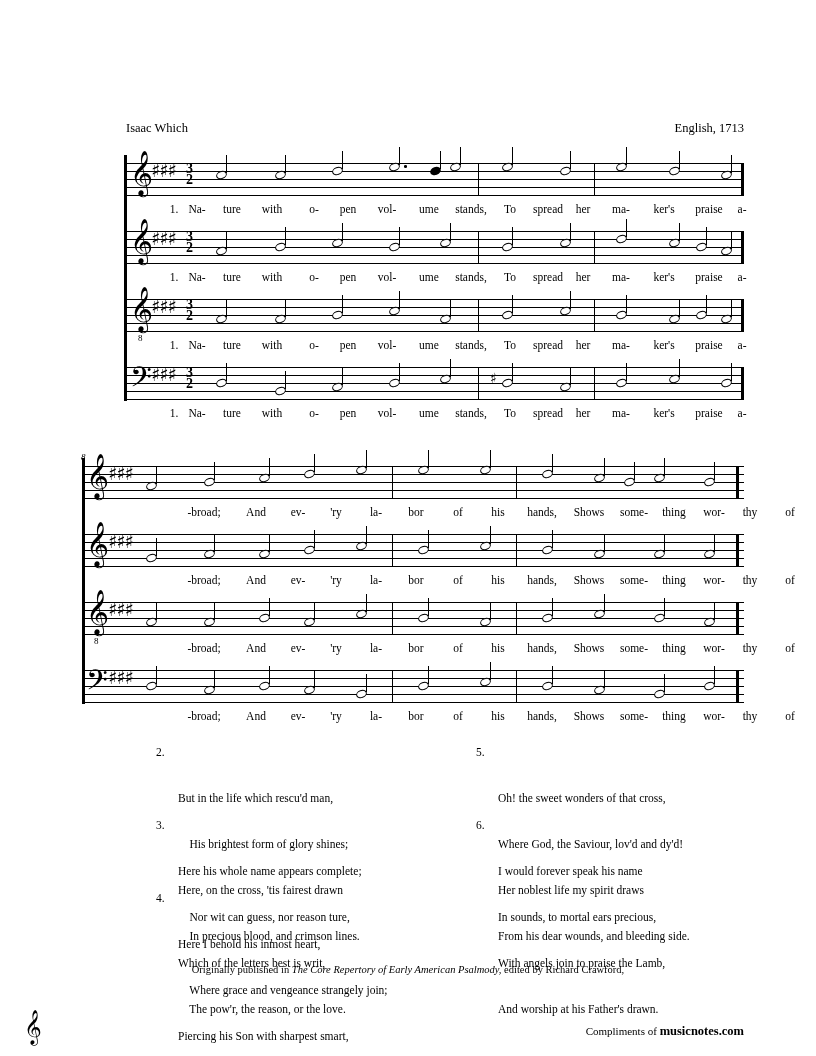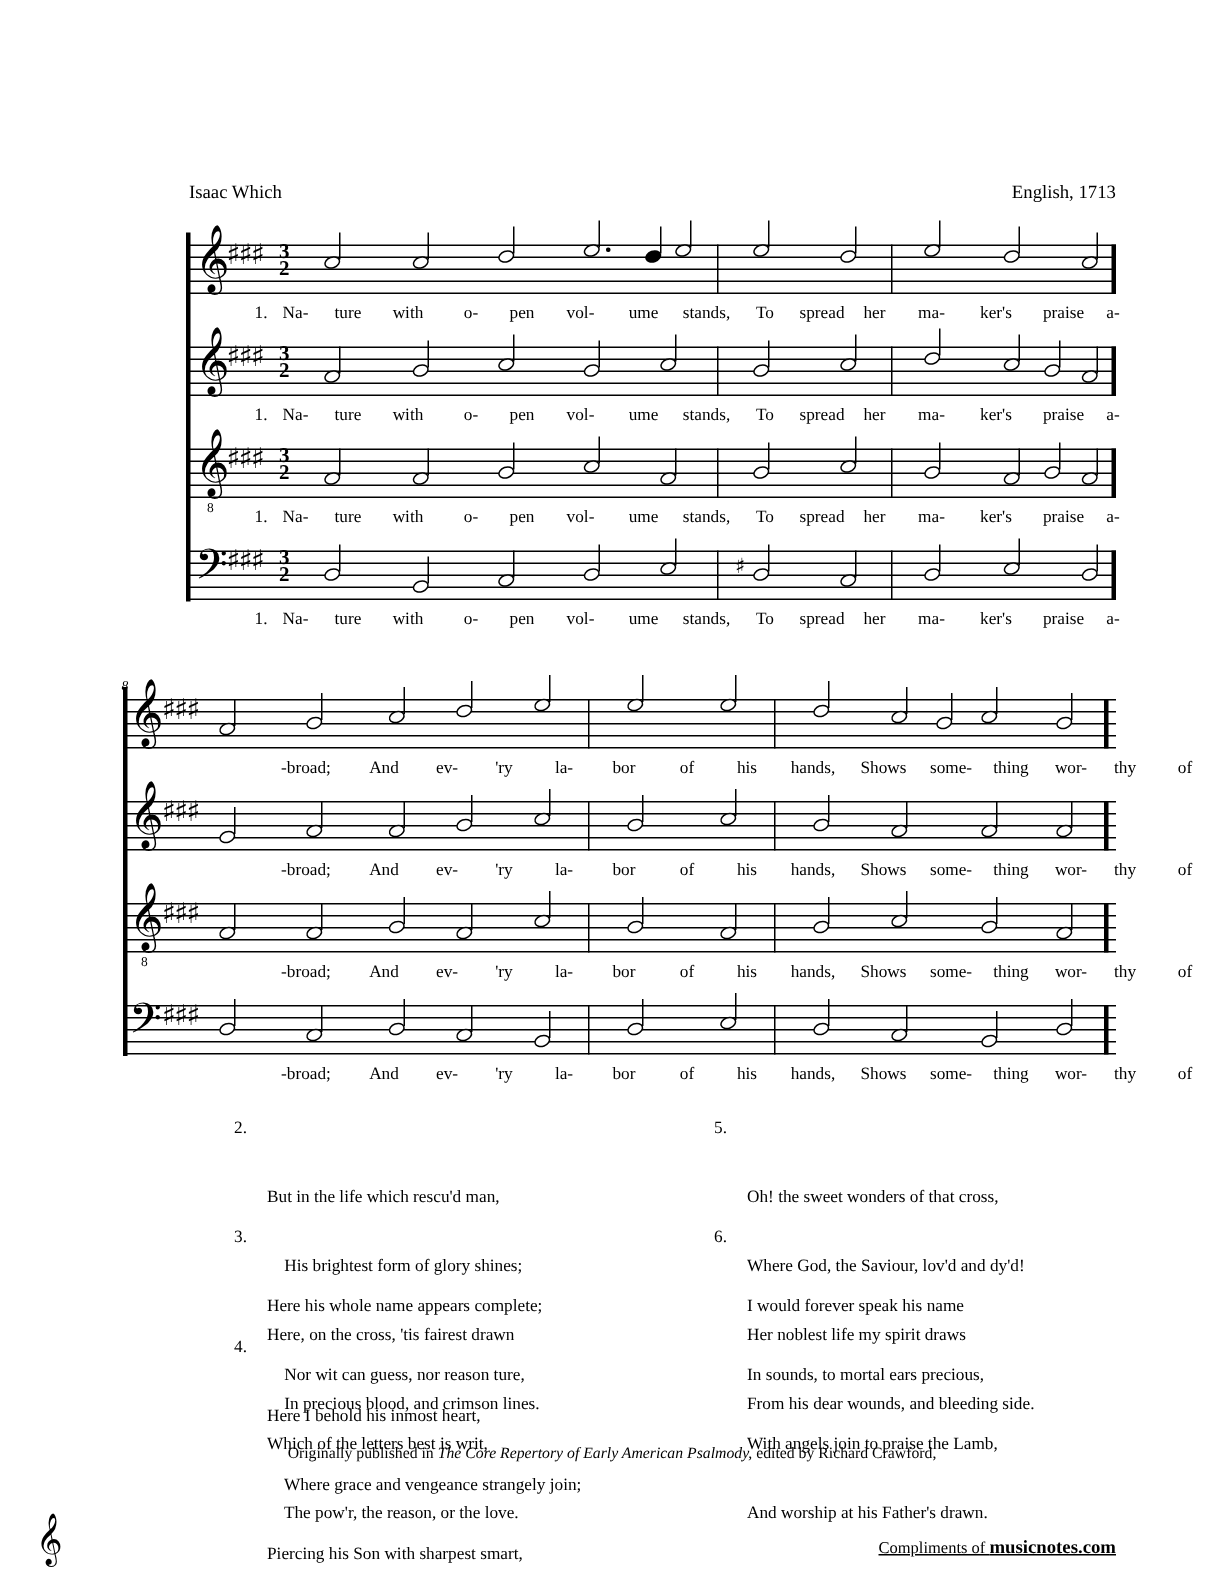--- a/index.html
+++ b/index.html
@@ -218,21 +218,20 @@
     font-size: 10.5px;
     line-height: 14.5px;
   }
   .footer .it { font-style: italic; }
 
   .compliments {
     position: absolute;
     right: 72px;
     bottom: 17px;
     font-size: 11px;
-    text-decoration: underline;
   }
   .compliments .brand {
     font-weight: bold;
     font-size: 12.5px;
   }
   .logo {
     position: absolute;
     left: 24px;
     bottom: 14px;
     font-family: "DejaVu Sans", sans-serif;

